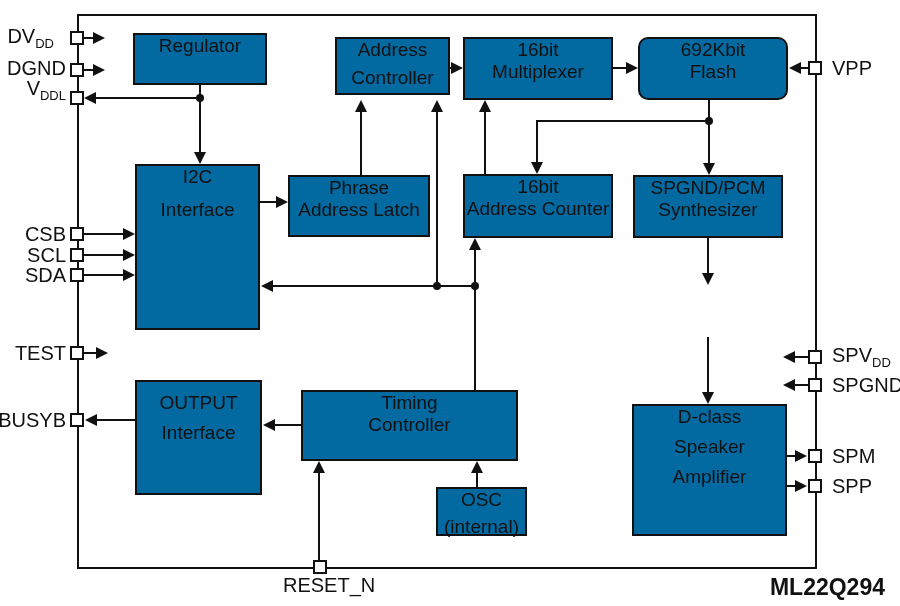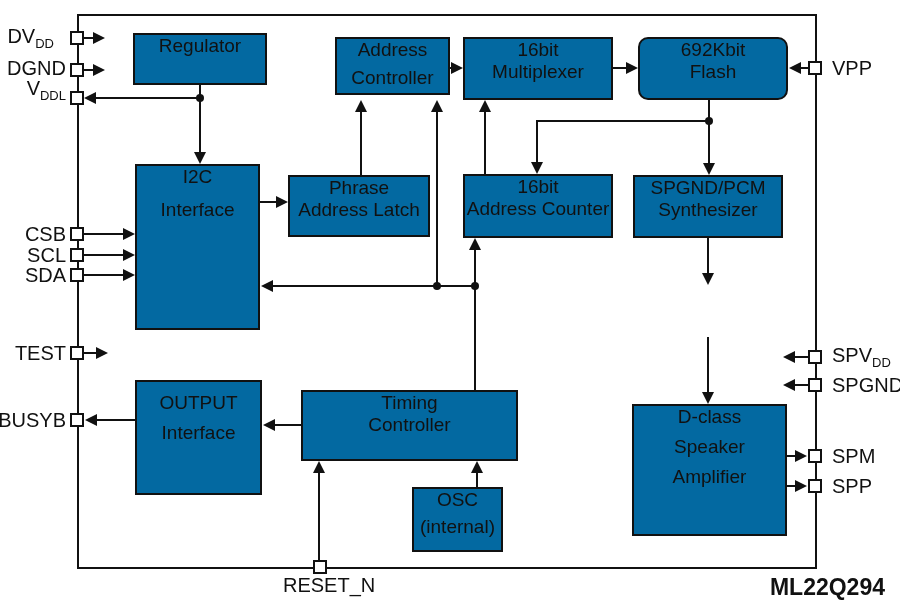--- a/index.html
+++ b/index.html
@@ -84,21 +84,21 @@
   <div class="block" style="left:135px; top:380px; width:127px; height:115px; row-gap:8px; padding-top:10px;">
     <span>OUTPUT</span>
     <span>Interface</span>
   </div>
 
   <div class="block" style="left:301px; top:390px; width:217px; height:71px; padding-bottom:6px;">
     <span>Timing</span>
     <span>Controller</span>
   </div>
 
-  <div class="block" style="left:412px; top:487px; width:91px; height:65px; row-gap:5px;">
+  <div class="block" style="left:436px; top:487px; width:91px; height:49px; row-gap:5px;">
     <span>OSC</span>
     <span>(internal)</span>
   </div>
 
   <div class="vline" style="left:199px; top:85px; height:69px;"></div>
   <div class="arr d" style="left:194px; top:152px;"></div>
   <div class="hline" style="left:93px; top:97px; width:107px;"></div>
   <div class="arr l" style="left:84px; top:92px;"></div>
   <div class="dot" style="left:196px; top:94px;"></div>
 

